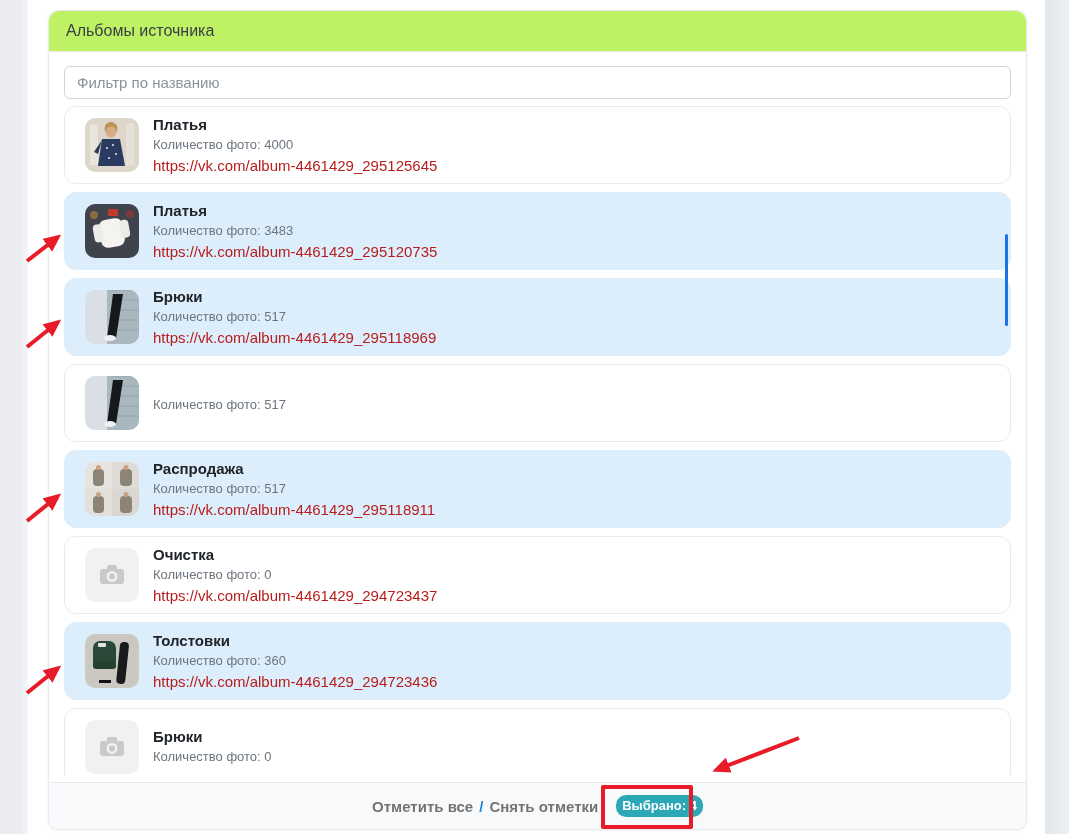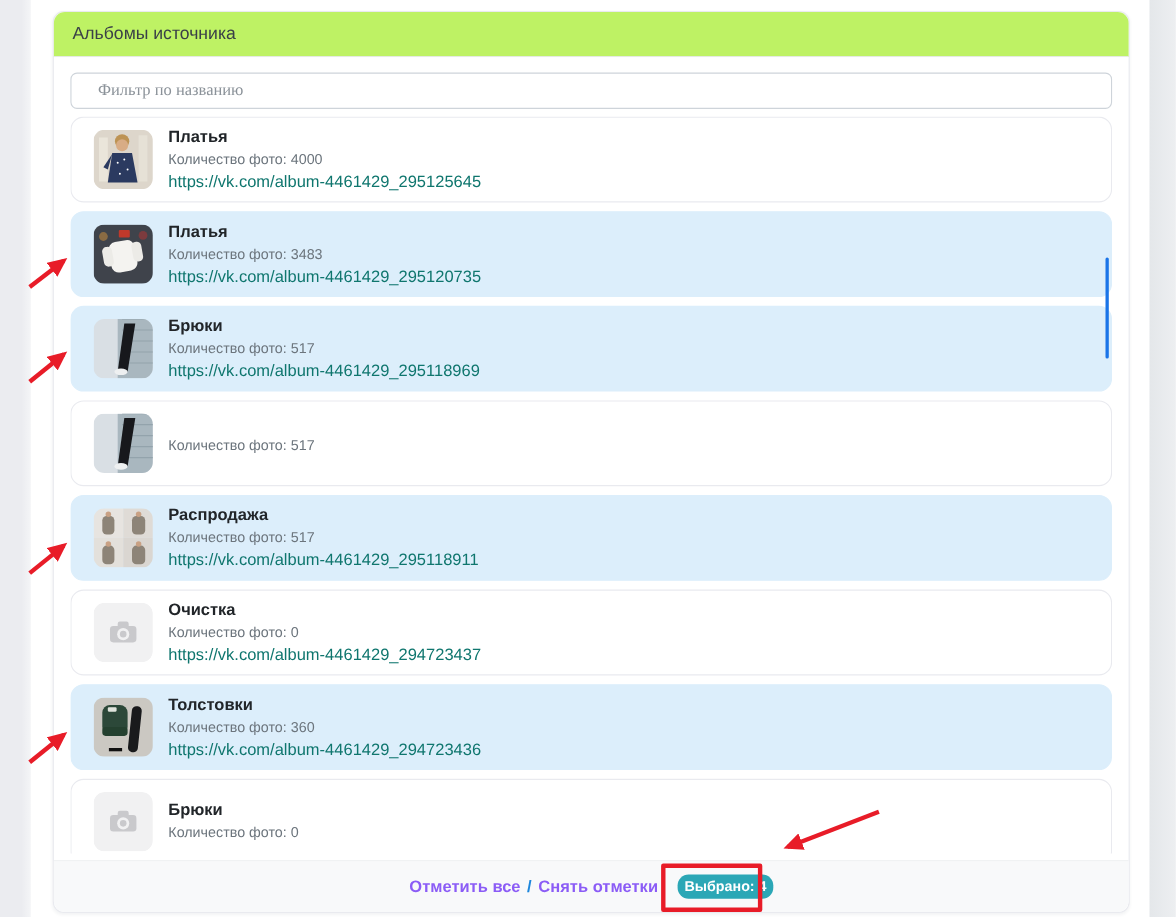--- a/index.html
+++ b/index.html
@@ -13,43 +13,43 @@
                   background:linear-gradient(to right,#e4e7ea,#edeff1); }
 
   .card { position:absolute; left:48px; top:10px; width:979px; height:820px;
           background:#fff; border:1px solid #e9eaef; border-radius:10px;
           box-shadow:0 1px 3px rgba(40,50,60,.06); display:flex; flex-direction:column; }
   .card-header { height:41px; background:#bef264; border-bottom:1px solid #e8e9ec;
                  border-radius:10px 10px 0 0; display:flex; align-items:center; padding:0 17px;
                  font-size:16px; color:#3a4047; }
   .card-body { flex:1; padding:0 15px; overflow:hidden; }
   .filter-input { margin-top:14px; width:100%; height:33px; border:1px solid #ced4da;
-                  border-radius:6px; padding:0 24px; font-size:15px; color:#3a4047; outline:none;
-                  font-family:Liberation Serif, serif; }
+                  border-radius:6px; padding:0 12px; font-size:15px; color:#3a4047; outline:none;
+                  font-family:Liberation Sans, sans-serif; }
   .filter-input::placeholder { color:#8b9299; }
 
   .album-list { position:relative; margin-top:7px; height:670px; overflow:hidden; }
   .album-row { display:flex; align-items:center; height:78px; margin-bottom:8px;
                border:1px solid #e9eaef; border-radius:12px; background:#fff; padding:11px 20px;
                cursor:pointer; }
   .album-row.selected { background:#dceefb; border-color:#dceefb; }
   .thumb { width:54px; height:54px; border-radius:10px; overflow:hidden; flex:0 0 54px; }
   .thumb svg { display:block; width:54px; height:54px; }
   .meta { margin-left:14px; min-width:0; }
   .album-title { font-size:15px; font-weight:bold; color:#212529; line-height:19px; }
   .album-count { font-size:13px; color:#6c757d; margin-top:3px; line-height:16px; }
-  .album-url  { font-size:15px; color:#0f766e; margin-top:3px; line-height:19px; }
+  .album-url  { font-size:15px; color:#b91c1c; margin-top:3px; line-height:19px; }
 
   .scroll-thumb { position:absolute; right:3px; top:128px; width:3px; height:92px;
                   background:#1a74e8; border-radius:2px; }
 
   .card-footer { height:47px; background:#f8f9fa; border-top:1px solid #e8e9ec;
                  border-radius:0 0 10px 10px; display:flex; align-items:center;
                  justify-content:center; }
-  .footer-link { color:#8b5cf6; font-size:15px; font-weight:600; text-decoration:none; cursor:pointer; }
+  .footer-link { color:#737373; font-size:15px; font-weight:600; text-decoration:none; cursor:pointer; }
   .footer-sep  { color:#1d87dc; font-size:15px; font-weight:600; margin:0 6px; }
   .badge { margin-left:18px; background:#2ba7b6; color:#fff; font-size:13px; font-weight:bold;
            padding:4px 6px; border-radius:10px; line-height:14px; }
 
   .ann-rect { position:absolute; left:601px; top:785px; width:92px; height:44px;
               border:4px solid #e81c28; border-radius:2px; pointer-events:none; z-index:60; }
   .ann-svg { position:absolute; left:0; top:0; width:1069px; height:834px;
              pointer-events:none; z-index:60; }
 </style>
 </head>

